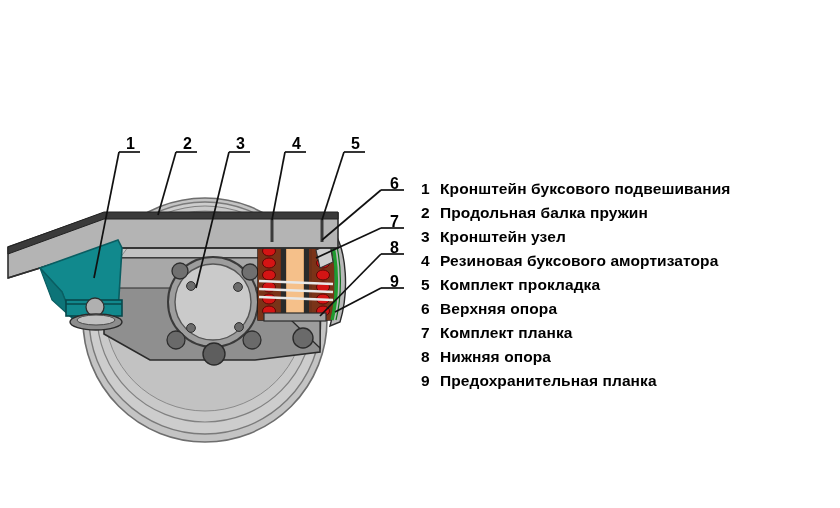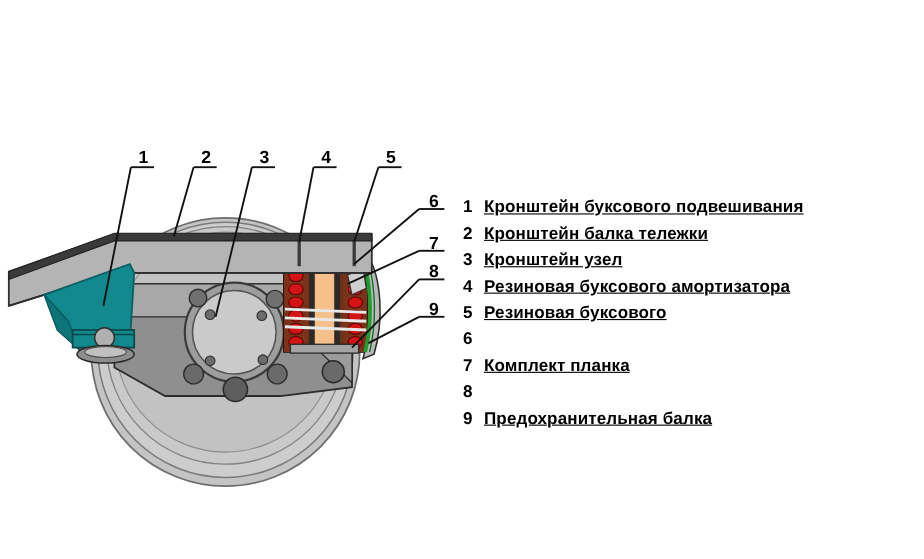--- a/index.html
+++ b/index.html
@@ -6,21 +6,21 @@
   body{width:840px;height:508px;overflow:hidden;
        font-family:"Liberation Sans","DejaVu Sans",sans-serif;}
   #root{position:relative;width:840px;height:508px;background:#fff;}
 
   
   #legend{position:absolute;left:421px;top:180px;width:410px;}
   .leg-row{display:flex;align-items:baseline;height:24px;}
   .leg-num{font-size:15.5px;font-weight:bold;color:#000;
            min-width:14px;text-align:left;}
   .leg-txt{font-size:15.5px;font-weight:bold;color:#000;margin-left:5px;
-           white-space:nowrap;letter-spacing:.1px;text-decoration:underline;}
+           white-space:nowrap;letter-spacing:.1px;}
 
   
   .cnum{position:absolute;font-size:16px;font-weight:bold;color:#000;
         line-height:1;}
 
   svg.art{position:absolute;left:0;top:0;}
 </style>
 </head>
 <body>
 
@@ -194,43 +194,45 @@
     <span class="cnum" style="left:390px;top:274px">9</span>
   </div>
 
   <div id="legend">
     <div class="leg-row">
       <span class="leg-num">1</span>
       <span class="leg-txt">Кронштейн буксового подвешивания</span>
     </div>
     <div class="leg-row">
       <span class="leg-num">2</span>
-      <span class="leg-txt">Кронштейн балка тележки</span>
+      <span class="leg-txt">Продольная балка пружин</span>
     </div>
     <div class="leg-row">
       <span class="leg-num">3</span>
       <span class="leg-txt">Кронштейн узел</span>
     </div>
     <div class="leg-row">
       <span class="leg-num">4</span>
       <span class="leg-txt">Резиновая буксового амортизатора</span>
     </div>
     <div class="leg-row">
       <span class="leg-num">5</span>
-      <span class="leg-txt">Резиновая буксового</span>
+      <span class="leg-txt">Комплект прокладка</span>
     </div>
     <div class="leg-row">
       <span class="leg-num">6</span>
+      <span class="leg-txt">Верхняя опора</span>
     </div>
     <div class="leg-row">
       <span class="leg-num">7</span>
       <span class="leg-txt">Комплект планка</span>
     </div>
     <div class="leg-row">
       <span class="leg-num">8</span>
+      <span class="leg-txt">Нижняя опора</span>
     </div>
     <div class="leg-row">
       <span class="leg-num">9</span>
-      <span class="leg-txt">Предохранительная балка</span>
+      <span class="leg-txt">Предохранительная планка</span>
     </div>
   </div>
 
 </div>
 
 </body></html>

